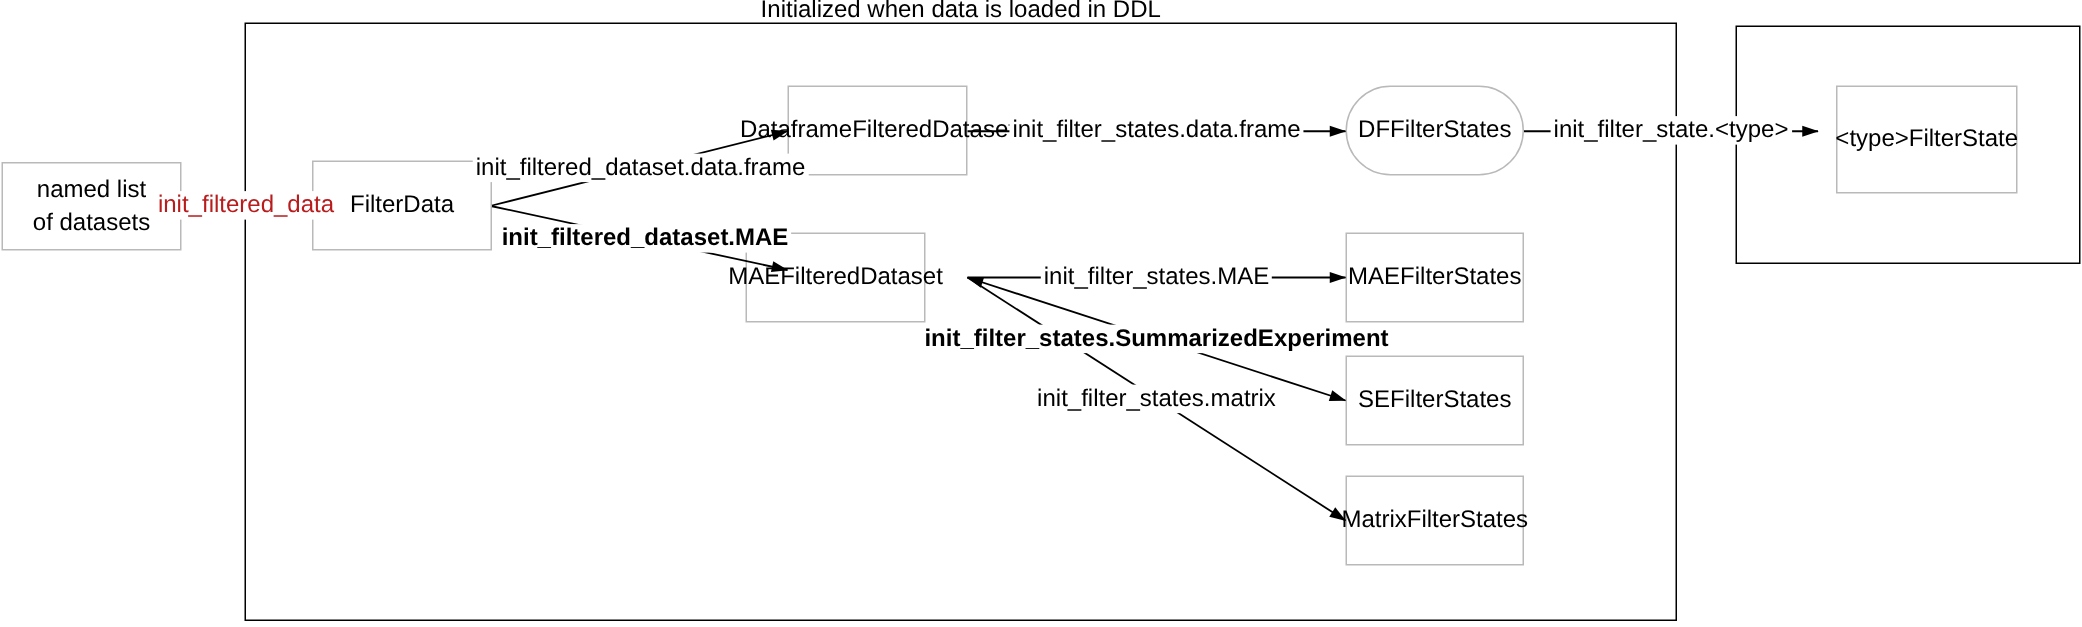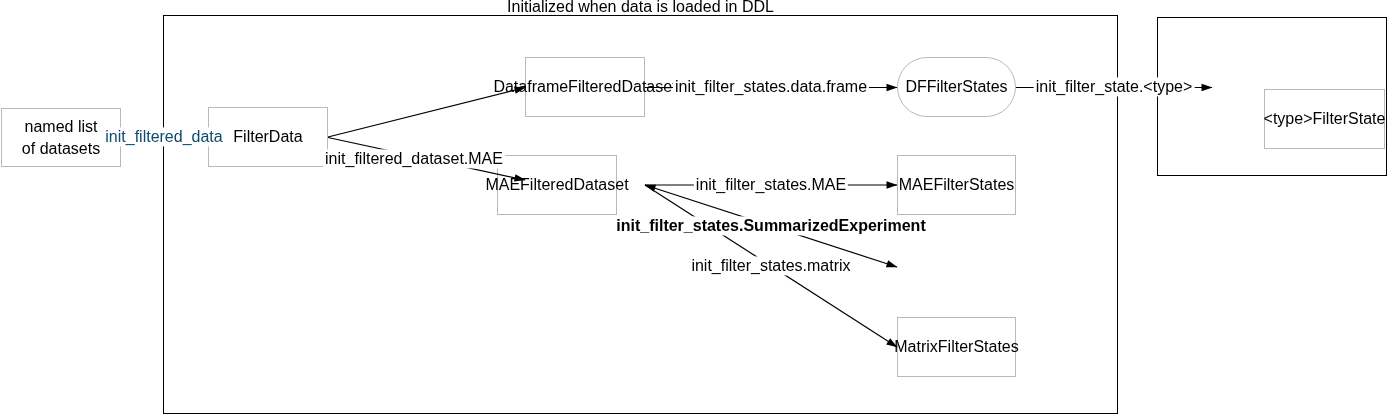--- a/index.html
+++ b/index.html
@@ -48,21 +48,21 @@
   svg.edges line { stroke: #000000; stroke-width: 1.2; fill: none; }
   svg.edges line.muted { stroke: #999999; }
   .edge-label {
     position: absolute;
     transform: translate(-50%, -50%);
     background: #ffffff;
     padding: 0 2px;
     white-space: nowrap;
     line-height: 1.2;
   }
-  .edge-label.muted { color: #0c4a6e; }
+  .edge-label.muted { color: #b91c1c; }
 </style>
 </head>
 <body>
 
 <div id="canvas">
 
   <div class="container" style="left:163px; top:15px; width:955px; height:399px;"></div>
   <div class="container" style="left:1157px; top:17px; width:230px; height:159px;"></div>
 
   <div class="container-title" style="left:163px; top:0px; width:955px;">Initialized when data is loaded in DDL</div>
@@ -85,46 +85,50 @@
   </div>
 
   <div class="node" style="left:497px; top:155px; width:120px; height:60px;align-items:center;">
     <span class="node-label">MAEFilteredDataset</span>
   </div>
 
   <div class="node" style="left:897px; top:155px; width:119px; height:60px;">
     <span class="node-label">MAEFilterStates</span>
   </div>
 
+  <div class="node" style="left:897px; top:237px; width:119px; height:60px;">
+    <span class="node-label">SEFilterStates</span>
+  </div>
 
   <div class="node" style="left:897px; top:317px; width:119px; height:60px;">
     <span class="node-label">MatrixFilterStates</span>
   </div>
 
-  <div class="node" style="left:1264px; top:57px; width:121px; height:60px;margin-top:32px;">
+  <div class="node" style="left:1224px; top:57px; width:121px; height:72px;">
     <span class="node-label">&lt;type&gt;FilterState</span>
   </div>
 
   <svg class="edges" width="1388" height="418" viewBox="0 0 1388 418">
     <defs>
       <marker id="arr" viewBox="0 0 12 9" markerWidth="12" markerHeight="9" refX="11" refY="4.5" orient="auto-start-reverse" markerUnits="userSpaceOnUse">
         <path d="M0.5,0.8 L11.5,4.5 L0.5,8.2 Z" fill="#000000"></path>
       </marker>
     </defs>
     <line class="muted" x1="121" y1="137.5" x2="208" y2="137.5"></line>
     <line x1="328" y1="137" x2="525" y2="87.5" marker-end="url(#arr)"></line>
     <line x1="328" y1="137.5" x2="525" y2="180" marker-end="url(#arr)"></line>
     <line x1="645" y1="87.5" x2="897" y2="87.5" marker-end="url(#arr)"></line>
     <line x1="1016" y1="87.5" x2="1212" y2="87.5" marker-end="url(#arr)"></line>
     <line x1="645" y1="185" x2="897" y2="185" marker-end="url(#arr)"></line>
     <line x1="645" y1="185" x2="897" y2="267" marker-start="url(#arr)" marker-end="url(#arr)"></line>
     <line x1="645" y1="185" x2="897" y2="347" marker-end="url(#arr)"></line>
   </svg>
 
   <div class="edge-label muted" style="left:164px; top:137px;">init_filtered_data</div>
-  <div class="edge-label" style="left:414px; top:159px;">init_filtered_dataset.MAE</div>
+  <div class="edge-label" style="left:427px; top:112px;">init_filtered_dataset.data.frame</div>
+  <div class="edge-label" style="left:430px; top:159px;font-weight:bold;">init_filtered_dataset.MAE</div>
   <div class="edge-label" style="left:771px; top:87px;">init_filter_states.data.frame</div>
   <div class="edge-label" style="left:1114px; top:87px;">init_filter_state.&lt;type&gt;</div>
   <div class="edge-label" style="left:771px; top:185px;">init_filter_states.MAE</div>
   <div class="edge-label" style="left:771px; top:226px;font-weight:bold;">init_filter_states.SummarizedExperiment</div>
   <div class="edge-label" style="left:771px; top:266px;">init_filter_states.matrix</div>
 
 </div>
 
 </body></html>

